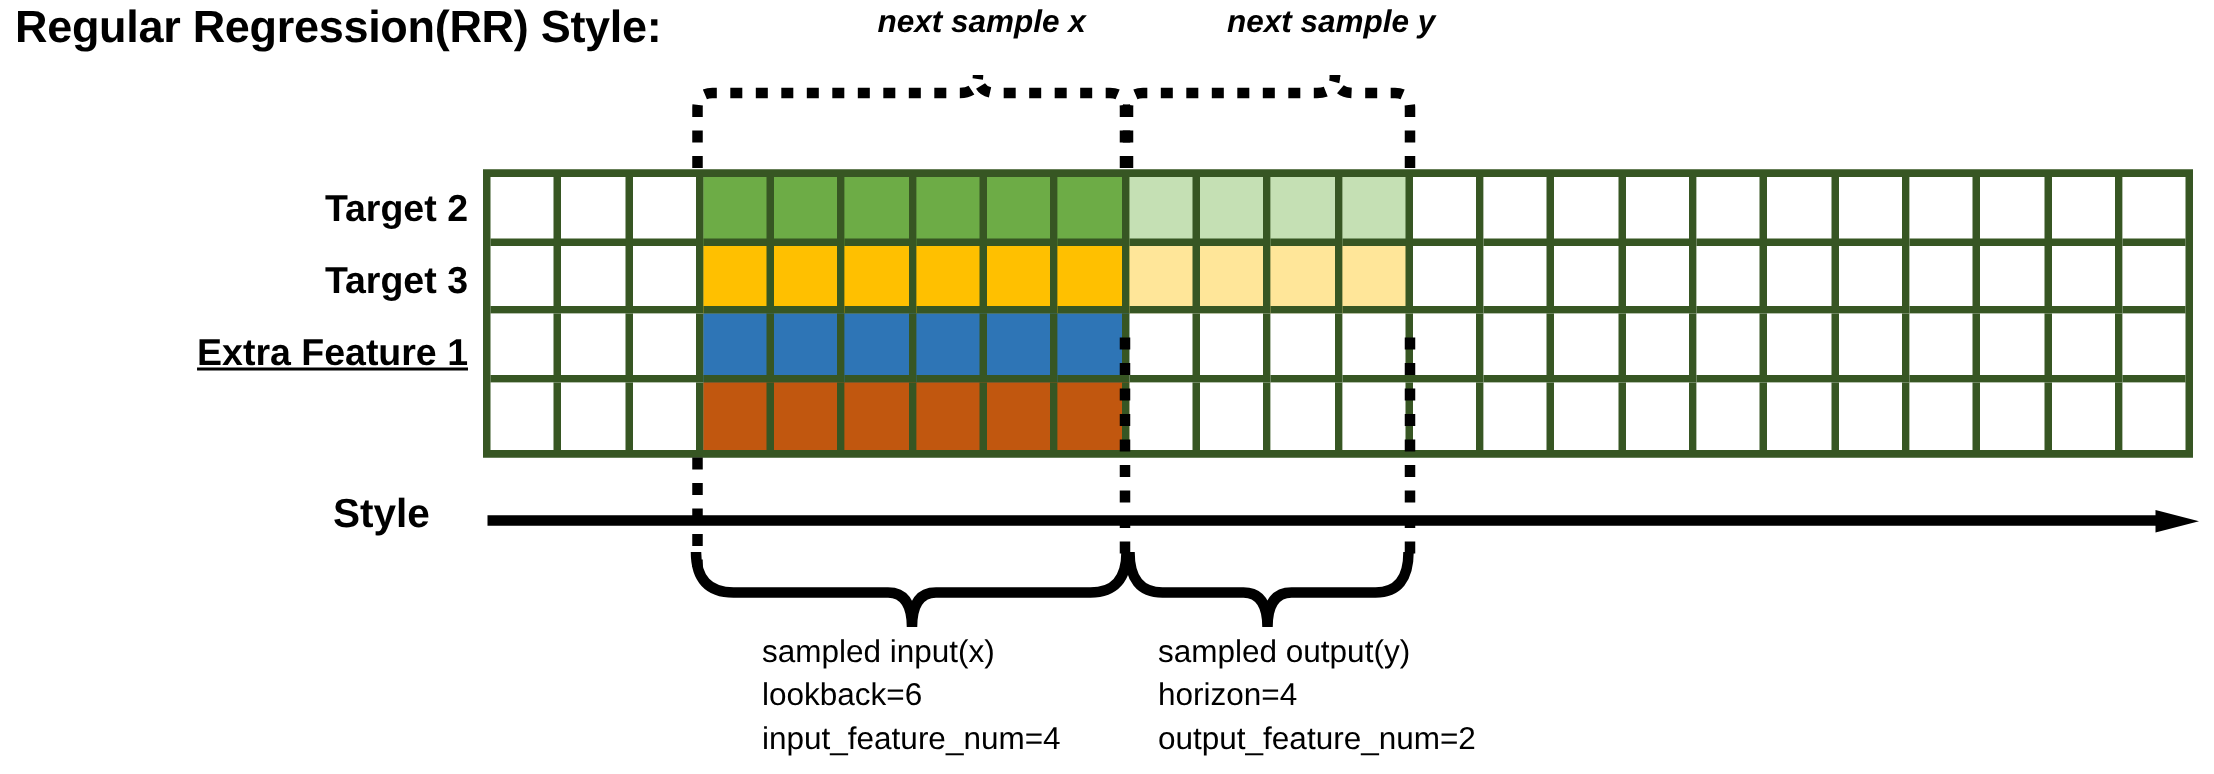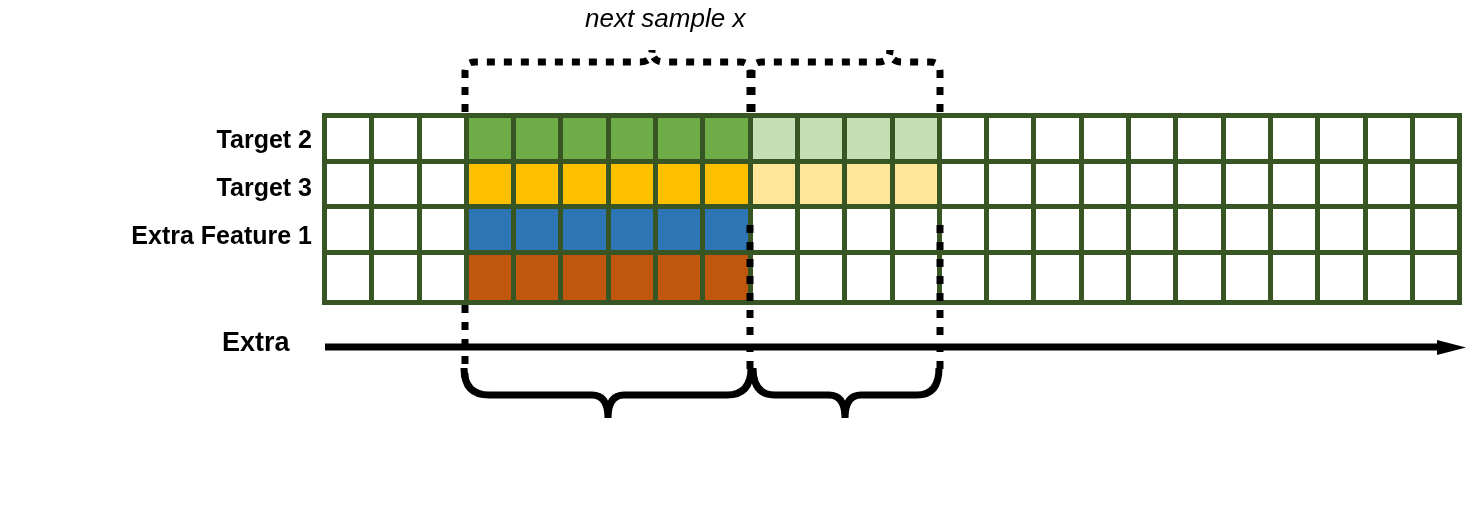--- a/index.html
+++ b/index.html
@@ -26,23 +26,23 @@
     top: 2px;
     font-size: 30px;
     font-weight: bold;
     letter-spacing: -0.2px;
     white-space: nowrap;
   }
 
   
   .top-label {
     position: absolute;
-    font-size: 26px;
+    font-size: 21px;
     font-style: italic;
-    font-weight: 400;
+    font-weight: 700;
     white-space: nowrap;
   }
   #lbl-next-x { left: 585px; top: 3px; }
   #lbl-next-y { left: 818px; top: 3px; }
 
   
   .row-label {
     position: absolute;
     right: 0;
     font-size: 25px;
@@ -53,21 +53,21 @@
   }
   #rowlabels {
     position: absolute;
     left: 0px;
     top: 113px;
     width: 312px;
     height: 192px;
   }
   #rowlabels .row-label:nth-child(1) { top: 14px; }
   #rowlabels .row-label:nth-child(2) { top: 62px; }
-  #rowlabels .row-label:nth-child(3) { top: 110px; }
+  #rowlabels .row-label:nth-child(3) { top: 110px; text-decoration: underline; }
   #rowlabels .row-label:nth-child(4) { top: 158px; }
 
   
   #grid {
     position: absolute;
     left: 322px;
     top: 113px;
     width: 1140px;
     height: 192px;
     box-sizing: border-box;
@@ -125,22 +125,24 @@
     left: 0; top: 0;
     width: 1476px; height: 516px;
     pointer-events: none;
   }
 </style>
 </head>
 <body>
 
 <div id="root">
 
+  <div id="title">Regular Regression(RR) Style:</div>
 
   <div class="top-label" id="lbl-next-x">next sample x</div>
+  <div class="top-label" id="lbl-next-y">next sample y</div>
 
   <div id="rowlabels">
     <div class="row-label">Target 2</div>
     <div class="row-label">Target 3</div>
     <div class="row-label">Extra Feature 1</div>
   </div>
 
   <div id="grid">
       <div class="grid-row">
         <div class="cell" style="background: rgb(255, 255, 255);"></div>
@@ -241,28 +243,34 @@
         <div class="cell" style="background: rgb(255, 255, 255);"></div>
         <div class="cell" style="background: rgb(255, 255, 255);"></div>
         <div class="cell" style="background: rgb(255, 255, 255);"></div>
         <div class="cell" style="background: rgb(255, 255, 255);"></div>
         <div class="cell" style="background: rgb(255, 255, 255);"></div>
         <div class="cell" style="background: rgb(255, 255, 255);"></div>
         <div class="cell" style="background: rgb(255, 255, 255);"></div>
       </div>
     </div>
 
-  <div id="time-label">Extra</div>
+  <div id="time-label">Style</div>
   <div id="time-axis">
     <svg width="1145" height="16" viewBox="0 0 1145 16">
       <line x1="0" y1="7" x2="1120" y2="7" stroke="#000" stroke-width="7"></line>
       <polygon points="1112,0 1141,7.5 1112,15" fill="#000"></polygon>
     </svg>
   </div>
 
+  <div class="bottom-text" id="txt-input">sampled input(x)
+lookback=6
+input_feature_num=4</div>
+  <div class="bottom-text" id="txt-output">sampled output(y)
+horizon=4
+output_feature_num=2</div>
 
   <svg id="overlay" viewBox="0 0 1476 516">
     <g fill="none" stroke="#000" stroke-width="7" stroke-linecap="butt" stroke-dasharray="8 9">
 
       <g>
         <path d="M 465,112 L 465,72 Q 465,62 475,62 L 640,62 Q 652,62 652,50"></path>
         <path d="M 750,112 L 750,72 Q 750,62 740,62 L 664,62 Q 652,62 652,50"></path>
       </g>
 
       <g>

